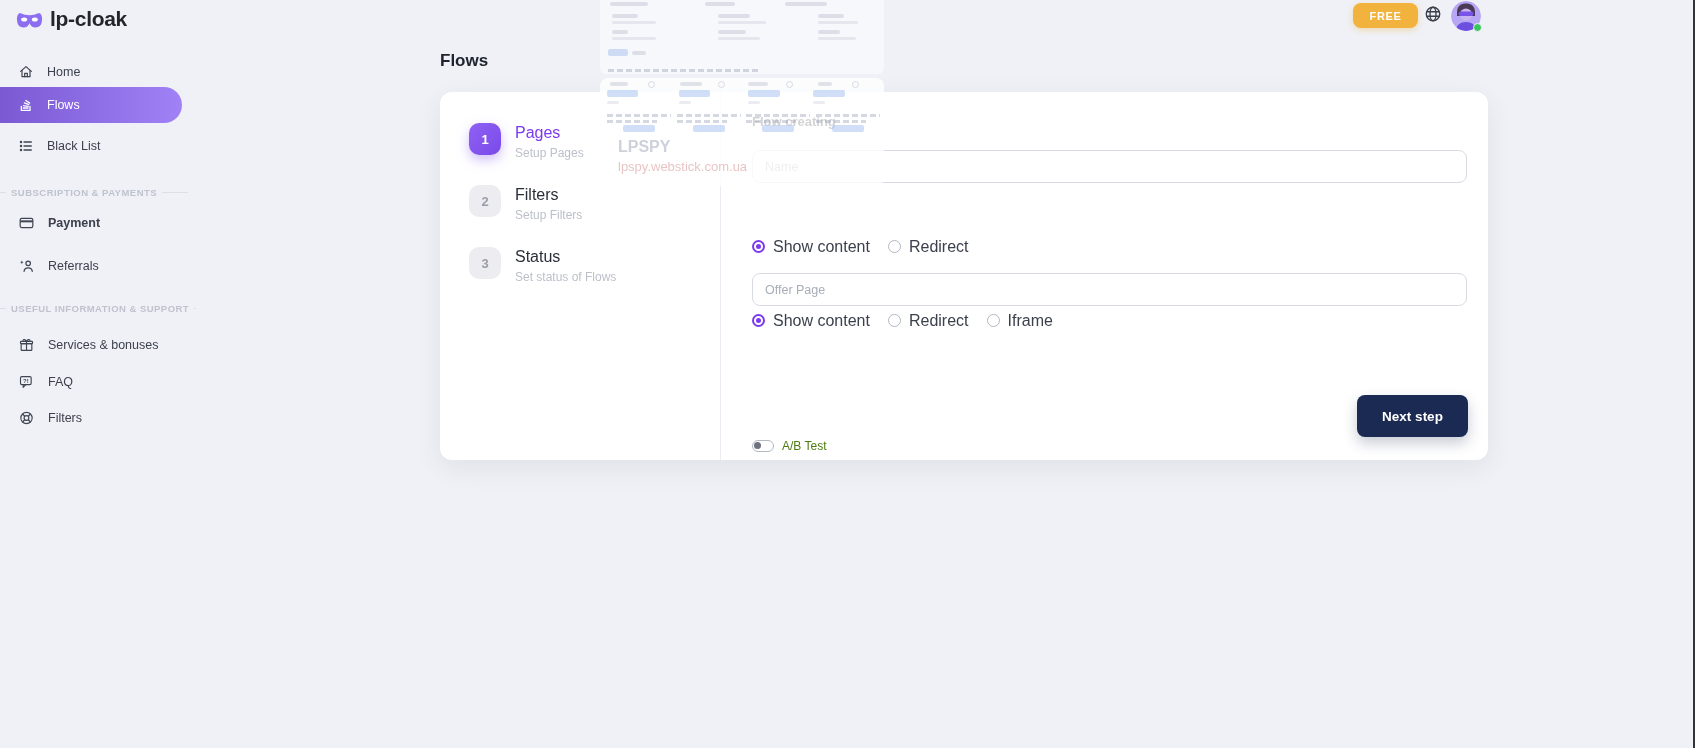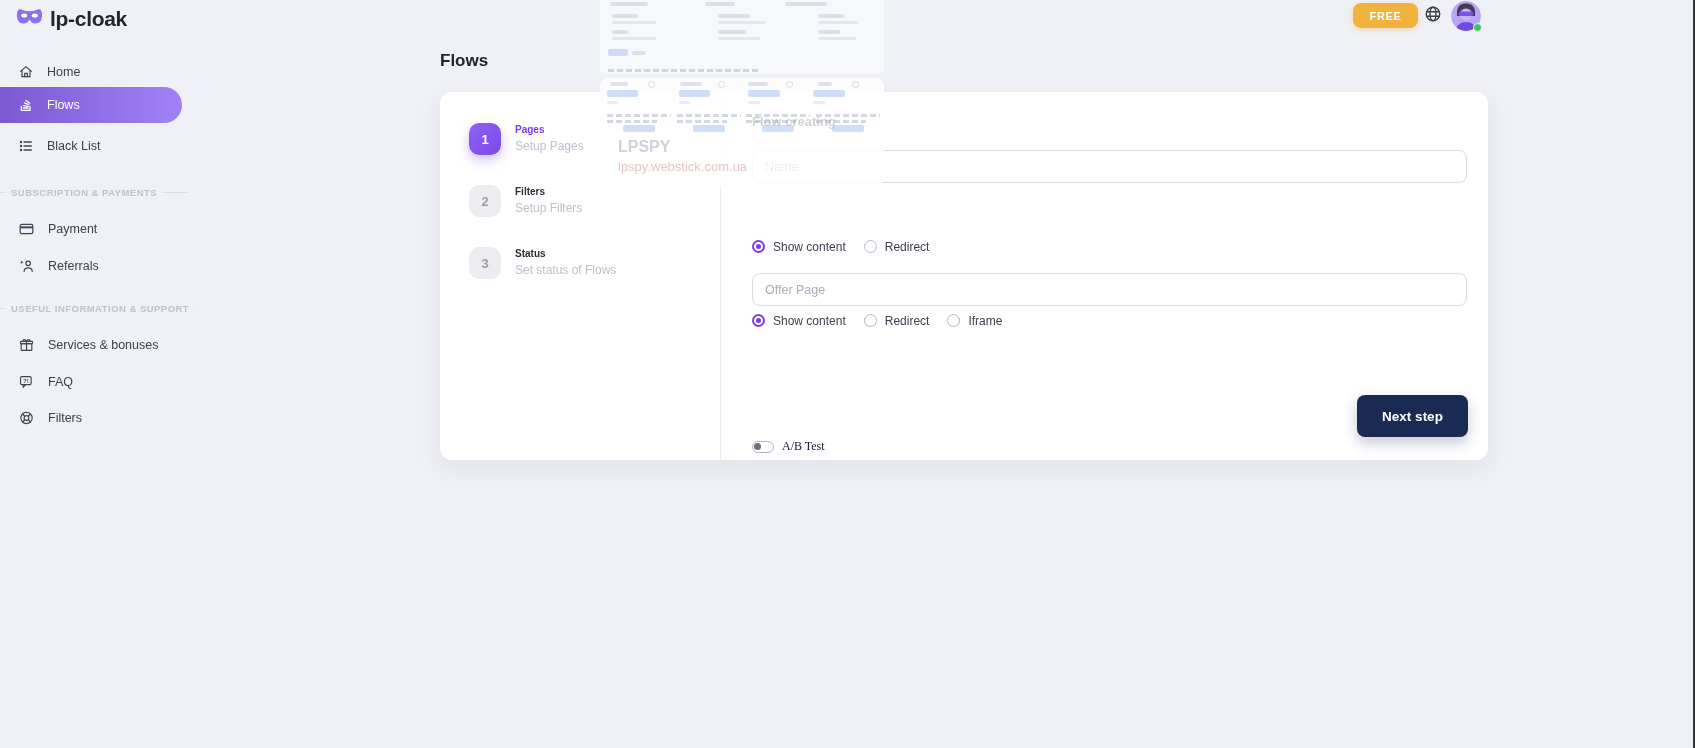--- a/index.html
+++ b/index.html
@@ -7,21 +7,21 @@
   body {
     position: relative;
     background: #eff1f6;
     font-family: "Liberation Sans", sans-serif;
     overflow: hidden;
     color: #3a3f4b;
   }
   .abs { position: absolute; }
 
   
-  .logo { left:16px; top:7px; display:flex; align-items:flex-start; gap:7px; }
+  .logo { left:16px; top:7px; display:flex; align-items:flex-end; gap:7px; }
   .logo-text { font-size:21px; font-weight:800; color:#23252b; letter-spacing:-0.3px; }
 
   .nav-item {
     left:0; width:182px; height:30px; padding-left:18px;
     display:flex; align-items:center; gap:13px;
     font-size:12.5px; color:#3c414d; cursor:pointer;
   }
   .nav-item svg { flex:0 0 auto; }
   .nav-item.active {
     height:36px; color:#fff; font-weight:500;
@@ -66,21 +66,21 @@
     width:32px; height:32px; border-radius:10px;
     display:flex; align-items:center; justify-content:center;
     font-size:13px; font-weight:600;
   }
   .step.active .step-badge {
     background: linear-gradient(135deg,#9061f3,#7a4aea);
     color:#fff; box-shadow: 0 5px 12px rgba(124,77,234,.35);
   }
   .step.upcoming .step-badge { background:#ededf1; color:#9a9ea9; }
   .step-texts { padding-top:1px; }
-  .step-title { font-size:10px; font-weight:700; color:#2a2e39; }
+  .step-title { font-size:16px; font-weight:400; color:#2a2e39; }
   .step.active .step-title { color:#7c3aed; }
   .step-sub { font-size:12px; color:#bcc0ca; margin-top:4px; white-space:nowrap; }
 
   .form-title { left:312px; top:22px; font-size:13px; font-weight:700; color:#23262e; }
   .text-input {
     position:absolute; left:312px; width:715px; height:33px;
     border:1px solid #d8dbe2; border-radius:8px; background:#fff;
     padding:0 12px; font-size:12.5px; color:#3b404c; outline:none;
     font-family:"Liberation Sans",sans-serif;
   }
@@ -92,26 +92,26 @@
   .radio-row { position:absolute; left:312px; display:flex; align-items:center; gap:18px; height:15px; }
   .radio-row-1 { top:147px; }
   .radio-row-2 { top:221px; }
   .radio-opt { display:flex; align-items:center; gap:8px; cursor:pointer; }
   .radio { width:13px; height:13px; border-radius:50%; border:1.5px solid #b3b8c3; position:relative; flex:0 0 auto; }
   .radio.sel { border:2px solid #7c3aed; }
   .radio.sel::after {
     content:""; position:absolute; left:50%; top:50%; width:5px; height:5px;
     margin:-2.5px 0 0 -2.5px; border-radius:50%; background:#7c3aed;
   }
-  .radio-label { font-size:12px; color:#3b404c; }
+  .radio-label { font-size:16px; color:#3b404c; }
 
   .toggle-row { left:312px; top:347px; display:flex; align-items:center; gap:8px; cursor:pointer; }
   .toggle { width:22px; height:12px; border:1.5px solid #b3b8c3; border-radius:7px; position:relative; background:#fff; }
   .toggle-knob { position:absolute; left:1px; top:1px; width:7px; height:7px; border-radius:50%; background:#6d727c; }
-  .toggle-label { font-size:12px; color:#0f172a;font-family:Liberation Serif, serif; }
+  .toggle-label { font-size:12px; color:#4d7c0f; }
 
   .next-btn {
     position:absolute; left:917px; top:303px; width:111px; height:42px;
     background:#1b2a52; border:none; border-radius:8px;
     color:#fff; font-size:13.5px; font-weight:600; cursor:pointer;
     font-family:"Liberation Sans",sans-serif;
     box-shadow: 0 6px 14px rgba(27,42,82,.25);
   }
 
   
@@ -167,21 +167,21 @@
       <circle cx="4.5" cy="18" r="0.9" fill="#3f4551"></circle>
     <path d="M9 6h11M9 12h11M9 18h11"></path>
   </svg>
   <span>Black List</span>
 </div>
 
 <div class="abs section-title" style="top:187px;">
   <span>SUBSCRIPTION &amp; PAYMENTS</span>
 </div>
 
-<div class="abs nav-item" style="top:214px;">
+<div class="abs nav-item" style="top:208px;font-weight:bold;">
   <svg width="17" height="16" viewBox="0 0 24 24" fill="none" stroke="#3f4551" stroke-width="1.8">
     <rect x="2.5" y="5" width="19" height="14" rx="2.5"></rect>
       <path d="M2.5 9.5h19" stroke-width="3"></path>
   </svg>
   <span>Payment</span>
 </div>
 
 <div class="abs nav-item" style="top:251px;">
   <svg width="17" height="16" viewBox="0 0 24 24" fill="none" stroke="#3f4551" stroke-width="1.8" stroke-linecap="round">
     <circle cx="14.5" cy="8" r="3.4"></circle>

